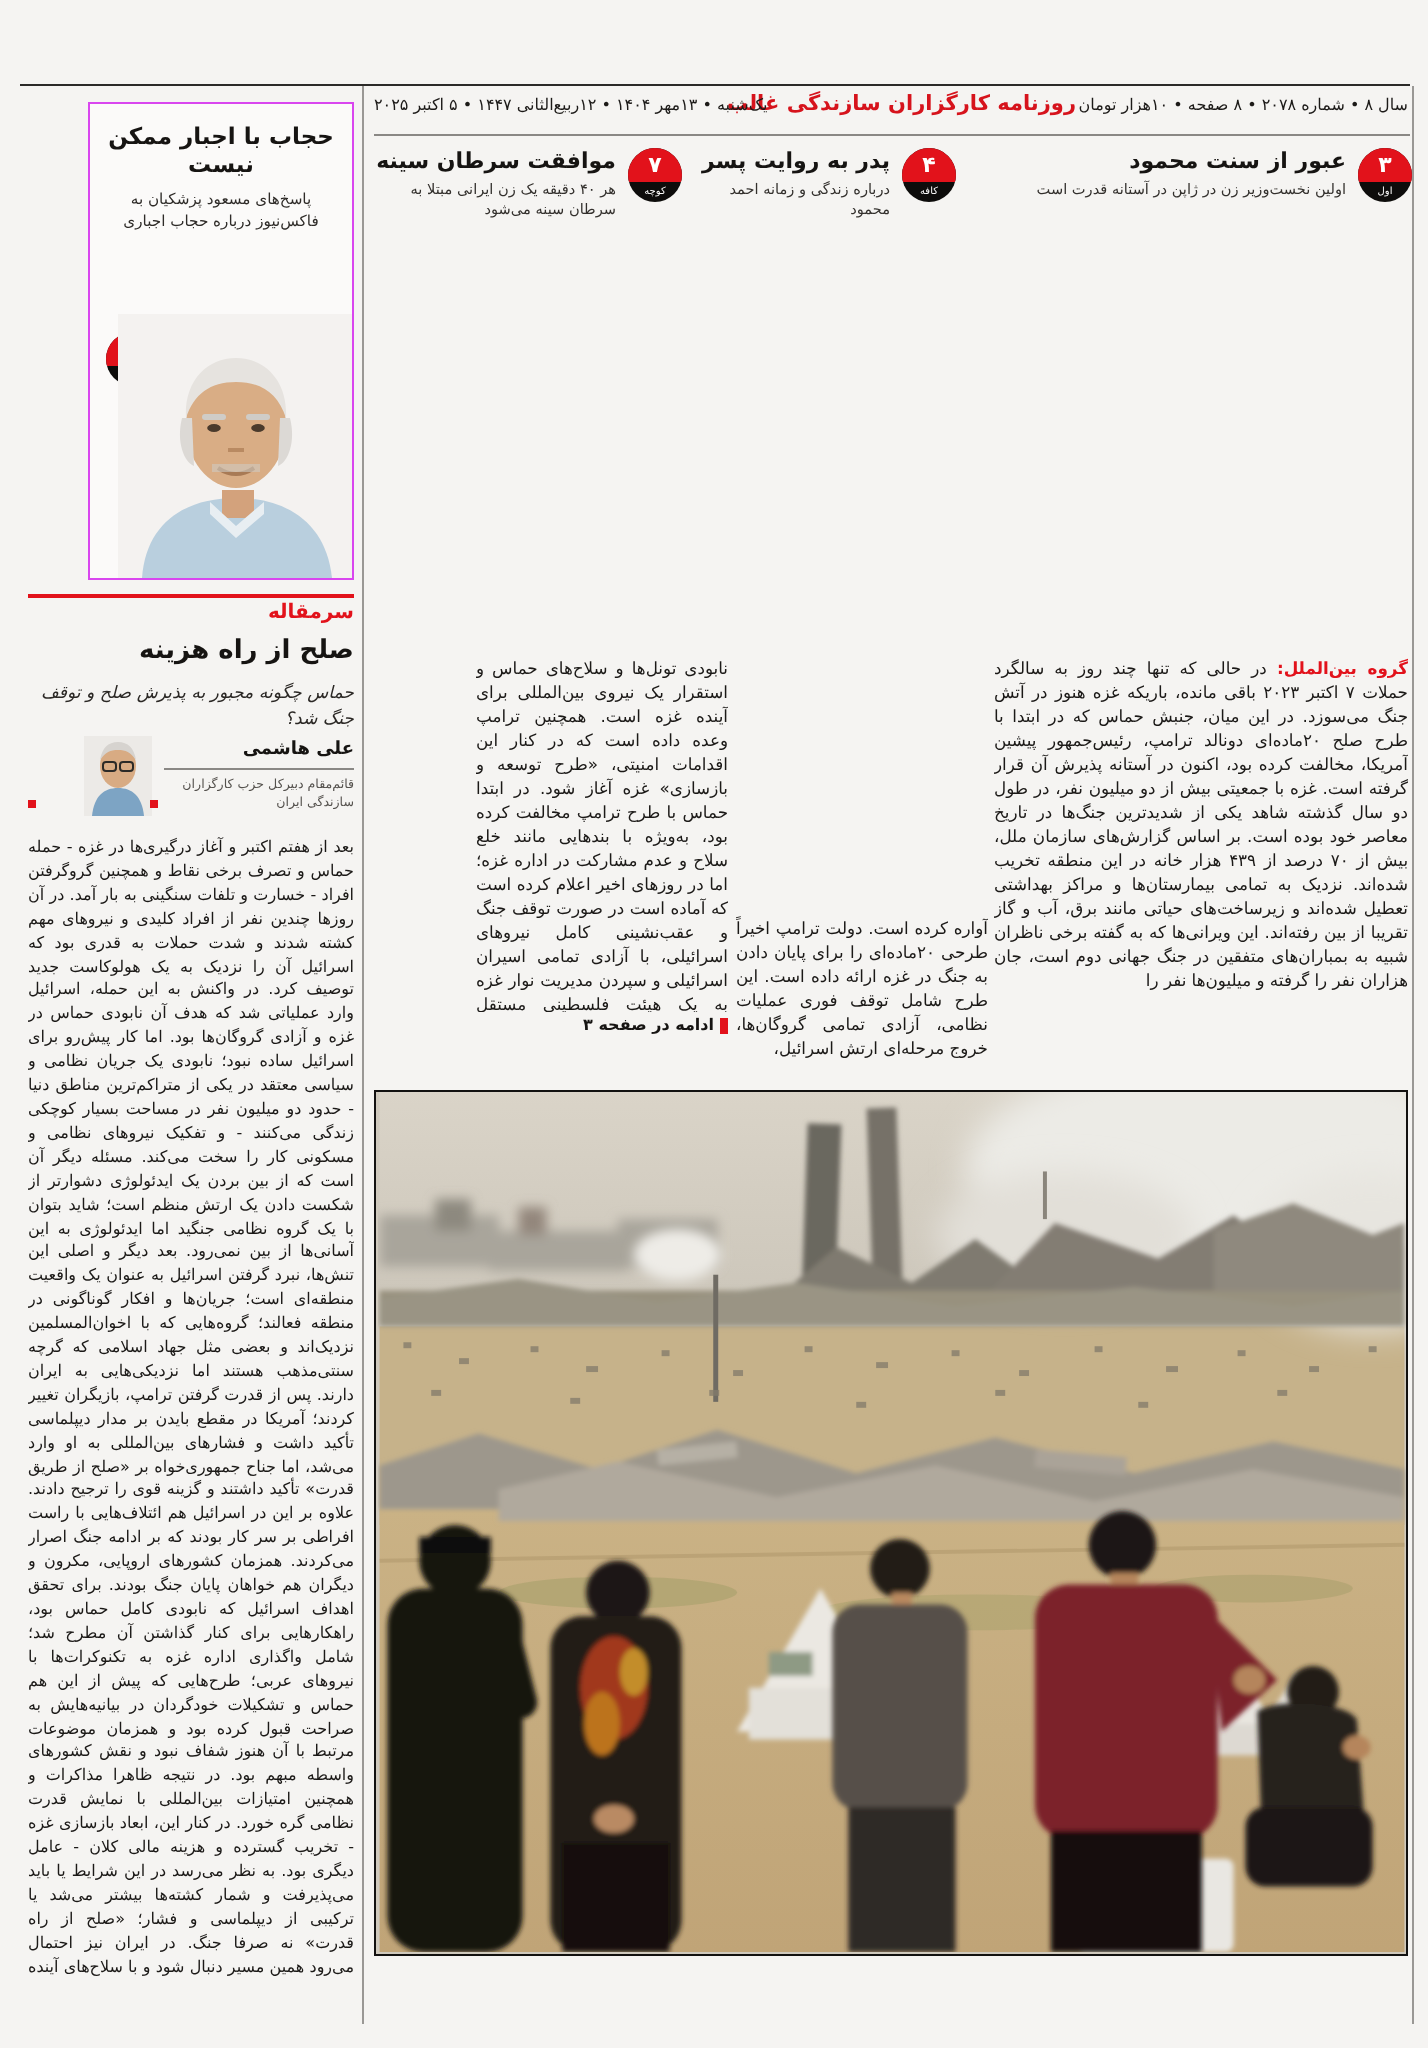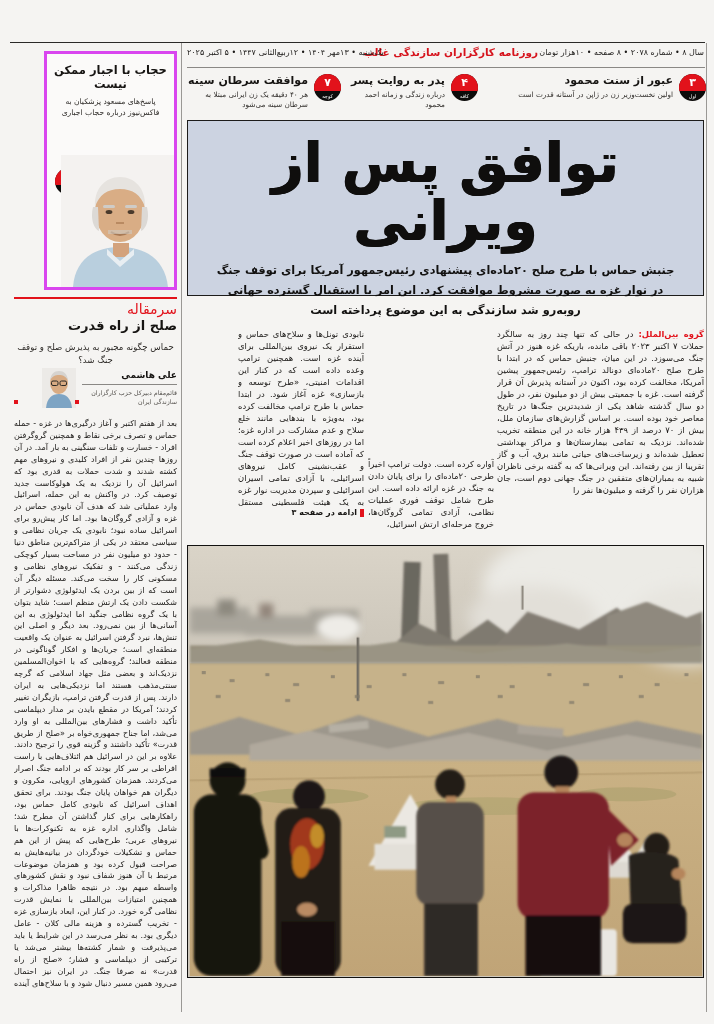--- a/index.html
+++ b/index.html
@@ -19,27 +19,27 @@
   .date-line{font-size:8px;text-align:left;color:#1c1a18;white-space:nowrap;}
   
   .teaser{display:flex;flex-direction:row;gap:6px;align-items:flex-start;}
   .badge{width:27px;height:27px;border-radius:50%;background:#0d0c0b;overflow:hidden;position:relative;flex:0 0 27px;}
   .badge .num{position:absolute;top:0;left:0;right:0;height:17px;background:#e2121b;color:#fff;font-weight:bold;font-size:11px;text-align:center;line-height:18px;}
   .badge .sec{position:absolute;bottom:0;left:0;right:0;height:10px;color:#fff;font-size:5px;text-align:center;line-height:10px;}
   .teaser .txt{flex:1;text-align:right;}
   .teaser .t-title{font-size:11px;font-weight:bold;line-height:1.2;}
   .teaser .t-sub{font-size:7.3px;color:#33302d;margin-top:3px;line-height:1.35;}
   
-  .hijab-box{border:3px solid #d946ef;background:#fbfaf9;overflow:hidden;}
+  .hijab-box{border:1px solid #d946ef;background:#fbfaf9;overflow:hidden;}
   .hijab-title{font-size:11.5px;font-weight:bold;text-align:center;margin-top:9px;}
   .hijab-sub{font-size:7.6px;text-align:center;color:#2e2b28;margin-top:5px;line-height:1.5;padding:0 6px;}
   .kicker-rule{background:#e2121b;height:2.2px;}
-  .kicker{color:#e2121b;font-size:14px;font-weight:normal;}
+  .kicker{color:#e2121b;font-size:10px;font-weight:bold;}
   .ed-title{font-size:13px;font-weight:bold;text-align:right;}
-  .ed-sub{font-size:8.6px;text-align:center;color:#2b2825;line-height:1.55;margin-top:4px;}
+  .ed-sub{font-size:8.6px;text-align:right;color:#2b2825;line-height:1.55;margin-top:4px;font-style:italic;}
   .author-name{font-size:9px;font-weight:bold;text-align:right;}
   .author-role{font-size:6.3px;color:#55524e;text-align:right;line-height:1.5;}
   .red-sq{width:4px;height:4px;background:#e2121b;}
   .ed-body{font-size:8px;line-height:11.9px;text-align:justify;color:#1b1917;overflow:hidden;}
   
   .headline-box{background:#ccd3e1;border:1.6px solid #1d1c1b;text-align:center;}
   .headline{font-size:55px;font-weight:900;color:#0f0e0d;line-height:1.05;margin-top:14px;
             text-shadow:0.6px 0 #0f0e0d, -0.6px 0 #0f0e0d;}
   .deck{font-size:11.3px;font-weight:bold;line-height:1.78;width:470px;margin:10px auto 0;color:#121110;}
   .col{font-size:8.4px;line-height:12px;text-align:justify;color:#1b1917;overflow:hidden;}
@@ -115,45 +115,41 @@
       <ellipse cx="48" cy="57" rx="3.4" ry="2" fill="#4a3a2c"></ellipse>
       <ellipse cx="70" cy="57" rx="3.4" ry="2" fill="#4a3a2c"></ellipse>
       <path d="M55,68 h8" stroke="#b98a62" stroke-width="2" fill="none"></path>
       <path d="M50,77 c6,4 12,4 18,0" stroke="#a87a55" stroke-width="2" fill="none"></path>
       <path d="M47,75 h24 v4 h-24 z" fill="#cfc9c2" opacity=".6"></path>
     </svg>
   </div>
 
   <div class="abs kicker-rule" style="left:14px;width:163px;top:297px;"></div>
   <div class="abs kicker" style="left:14px;width:163px;top:301px;">سرمقاله</div>
-  <div class="abs ed-title" style="left:14px;width:163px;top:318px;">صلح از راه قدرت</div>
+  <div class="abs ed-title" style="left:14px;width:163px;top:318px;">صلح از راه هزینه</div>
   <div class="abs ed-sub" style="left:14px;width:163px;top:337px;">حماس چگونه مجبور به پذیرش صلح و توقف جنگ شد؟</div>
 
   <div class="abs" style="left:14px;width:163px;top:368px;height:44px;">
     <svg style="position:absolute;left:28px;top:0;" width="34" height="40" viewBox="0 0 34 40">
       <rect width="34" height="40" fill="#eceae7"></rect>
       <path d="M4,40 C5,30 10,26 17,26 C24,26 29,30 30,40 Z" fill="#7da4c4"></path>
       <ellipse cx="17" cy="15" rx="9" ry="11" fill="#d8ab83"></ellipse>
       <path d="M8,12 C9,6 12,3 17,3 C22,3 25,6 26,12 C23,8 21,7 17,7 C13,7 11,8 8,12 Z" fill="#d6d3cf"></path>
       <rect x="9.5" y="13" width="6.5" height="4.5" rx="1.5" fill="none" stroke="#2c2a27" stroke-width="1"></rect>
       <rect x="18" y="13" width="6.5" height="4.5" rx="1.5" fill="none" stroke="#2c2a27" stroke-width="1"></rect>
     </svg>
     <div class="author-name" style="position:absolute;right:0;top:2px;width:95px;">علی هاشمی</div>
     <div style="position:absolute;right:0;top:16px;width:95px;height:0.8px;background:#8a8885;"></div>
     <div class="author-role" style="position:absolute;right:0;top:20px;width:95px;">قائم‌مقام دبیرکل حزب کارگزاران سازندگی ایران</div>
     <div class="red-sq" style="position:absolute;left:0;top:32px;"></div>
     <div class="red-sq" style="position:absolute;right:98px;top:32px;"></div>
   </div>
 
   <div class="abs ed-body" style="left:14px;width:163px;top:418px;height:572px;">بعد از هفتم اکتبر و آغاز درگیری‌ها در غزه - حمله حماس و تصرف برخی نقاط و همچنین گروگرفتن افراد - خسارت و تلفات سنگینی به بار آمد. در آن روزها چندین نفر از افراد کلیدی و نیروهای مهم کشته شدند و شدت حملات به قدری بود که اسرائیل آن را نزدیک به یک هولوکاست جدید توصیف کرد. در واکنش به این حمله، اسرائیل وارد عملیاتی شد که هدف آن نابودی حماس در غزه و آزادی گروگان‌ها بود. اما کار پیش‌رو برای اسرائیل ساده نبود؛ نابودی یک جریان نظامی و سیاسی معتقد در یکی از متراکم‌ترین مناطق دنیا - حدود دو میلیون نفر در مساحت بسیار کوچکی زندگی می‌کنند - و تفکیک نیروهای نظامی و مسکونی کار را سخت می‌کند. مسئله دیگر آن است که از بین بردن یک ایدئولوژی دشوارتر از شکست دادن یک ارتش منظم است؛ شاید بتوان با یک گروه نظامی جنگید اما ایدئولوژی به این آسانی‌ها از بین نمی‌رود. بعد دیگر و اصلی این تنش‌ها، نبرد گرفتن اسرائیل به عنوان یک واقعیت منطقه‌ای است؛ جریان‌ها و افکار گوناگونی در منطقه فعالند؛ گروه‌هایی که با اخوان‌المسلمین نزدیک‌اند و بعضی مثل جهاد اسلامی که گرچه سنتی‌مذهب هستند اما نزدیکی‌هایی به ایران دارند. پس از قدرت گرفتن ترامپ، بازیگران تغییر کردند؛ آمریکا در مقطع بایدن بر مدار دیپلماسی تأکید داشت و فشارهای بین‌المللی به او وارد می‌شد، اما جناح جمهوری‌خواه بر «صلح از طریق قدرت» تأکید داشتند و گزینه قوی را ترجیح دادند. علاوه بر این در اسرائیل هم ائتلاف‌هایی با راست افراطی بر سر کار بودند که بر ادامه جنگ اصرار می‌کردند. همزمان کشورهای اروپایی، مکرون و دیگران هم خواهان پایان جنگ بودند. برای تحقق اهداف اسرائیل که نابودی کامل حماس بود، راهکارهایی برای کنار گذاشتن آن مطرح شد؛ شامل واگذاری اداره غزه به تکنوکرات‌ها با نیروهای عربی؛ طرح‌هایی که پیش از این هم حماس و تشکیلات خودگردان در بیانیه‌هایش به صراحت قبول کرده بود و همزمان موضوعات مرتبط با آن هنوز شفاف نبود و نقش کشورهای واسطه مبهم بود. در نتیجه ظاهرا مذاکرات و همچنین امتیازات بین‌المللی با نمایش قدرت نظامی گره خورد. در کنار این، ابعاد بازسازی غزه - تخریب گسترده و هزینه مالی کلان - عامل دیگری بود. به نظر می‌رسد در این شرایط یا باید می‌پذیرفت و شمار کشته‌ها بیشتر می‌شد یا ترکیبی از دیپلماسی و فشار؛ «صلح از راه قدرت» نه صرفا جنگ. در ایران نیز احتمال می‌رود همین مسیر دنبال شود و با سلاح‌های آینده باید منتظر باشیم که البته پاسخ آنها هنوز روشن نیست. اکنون سیاست غالب، ترکیبی از دیپلماسی از موضع قدرت بوده است.</div>
 
-  <div class="abs headline-box" style="left:187px;top:120px;width:517px;height:176px;">
-    <div class="headline">توافق پس از ویرانی</div>
-    <div class="deck">جنبش حماس با طرح صلح ۲۰ماده‌ای پیشنهادی رئیس‌جمهور آمریکا برای توقف جنگ در نوار غزه به صورت مشروط موافقت کرد. این امر با استقبال گسترده جهانی روبه‌رو شد سازندگی به این موضوع پرداخته است</div>
-  </div>
 
   <div class="abs col" style="left:497px;top:328px;width:207px;height:214px;">
     <span class="byline">گروه بین‌الملل:</span>
     <span>در حالی که تنها چند روز به سالگرد حملات ۷ اکتبر ۲۰۲۳ باقی مانده، باریکه غزه هنوز در آتش جنگ می‌سوزد. در این میان، جنبش حماس که در ابتدا با طرح صلح ۲۰ماده‌ای دونالد ترامپ، رئیس‌جمهور پیشین آمریکا، مخالفت کرده بود، اکنون در آستانه پذیرش آن قرار گرفته است. غزه با جمعیتی بیش از دو میلیون نفر، در طول دو سال گذشته شاهد یکی از شدیدترین جنگ‌ها در تاریخ معاصر خود بوده است. بر اساس گزارش‌های سازمان ملل، بیش از ۷۰ درصد از ۴۳۹ هزار خانه در این منطقه تخریب شده‌اند. نزدیک به تمامی بیمارستان‌ها و مراکز بهداشتی تعطیل شده‌اند و زیرساخت‌های حیاتی مانند برق، آب و گاز تقریبا از بین رفته‌اند. این ویرانی‌ها که به گفته برخی ناظران شبیه به بمباران‌های متفقین در جنگ جهانی دوم است، جان هزاران نفر را گرفته و میلیون‌ها نفر را</span>
   </div>
   <div class="abs col" style="left:368px;top:458px;width:126px;height:84px;">آواره کرده است. دولت ترامپ اخیراً طرحی ۲۰ماده‌ای را برای پایان دادن به جنگ در غزه ارائه داده است. این طرح شامل توقف فوری عملیات نظامی، آزادی تمامی گروگان‌ها، خروج مرحله‌ای ارتش اسرائیل،</div>
   <div class="abs col" style="left:238px;top:328px;width:126px;height:178px;">نابودی تونل‌ها و سلاح‌های حماس و استقرار یک نیروی بین‌المللی برای آینده غزه است. همچنین ترامپ وعده داده است که در کنار این اقدامات امنیتی، «طرح توسعه و بازسازی» غزه آغاز شود. در ابتدا حماس با طرح ترامپ مخالفت کرده بود، به‌ویژه با بندهایی مانند خلع سلاح و عدم مشارکت در اداره غزه؛ اما در روزهای اخیر اعلام کرده است که آماده است در صورت توقف جنگ و عقب‌نشینی کامل نیروهای اسرائیلی، با آزادی تمامی اسیران اسرائیلی و سپردن مدیریت نوار غزه به یک هیئت فلسطینی مستقل موافقت کند. با این حال حماس تأکید کرده که پذیرش این شرایط به معنای خلع سلاح نیست و این موضوع تنها پس از تشکیل یک کشور فلسطینی و ارتش ملی آن امکان‌پذیر است.</div>
   <div class="abs cont-note" style="left:238px;top:508px;width:126px;">
     <span class="cont-bar"></span><span>ادامه در صفحه ۳</span>
   </div>

